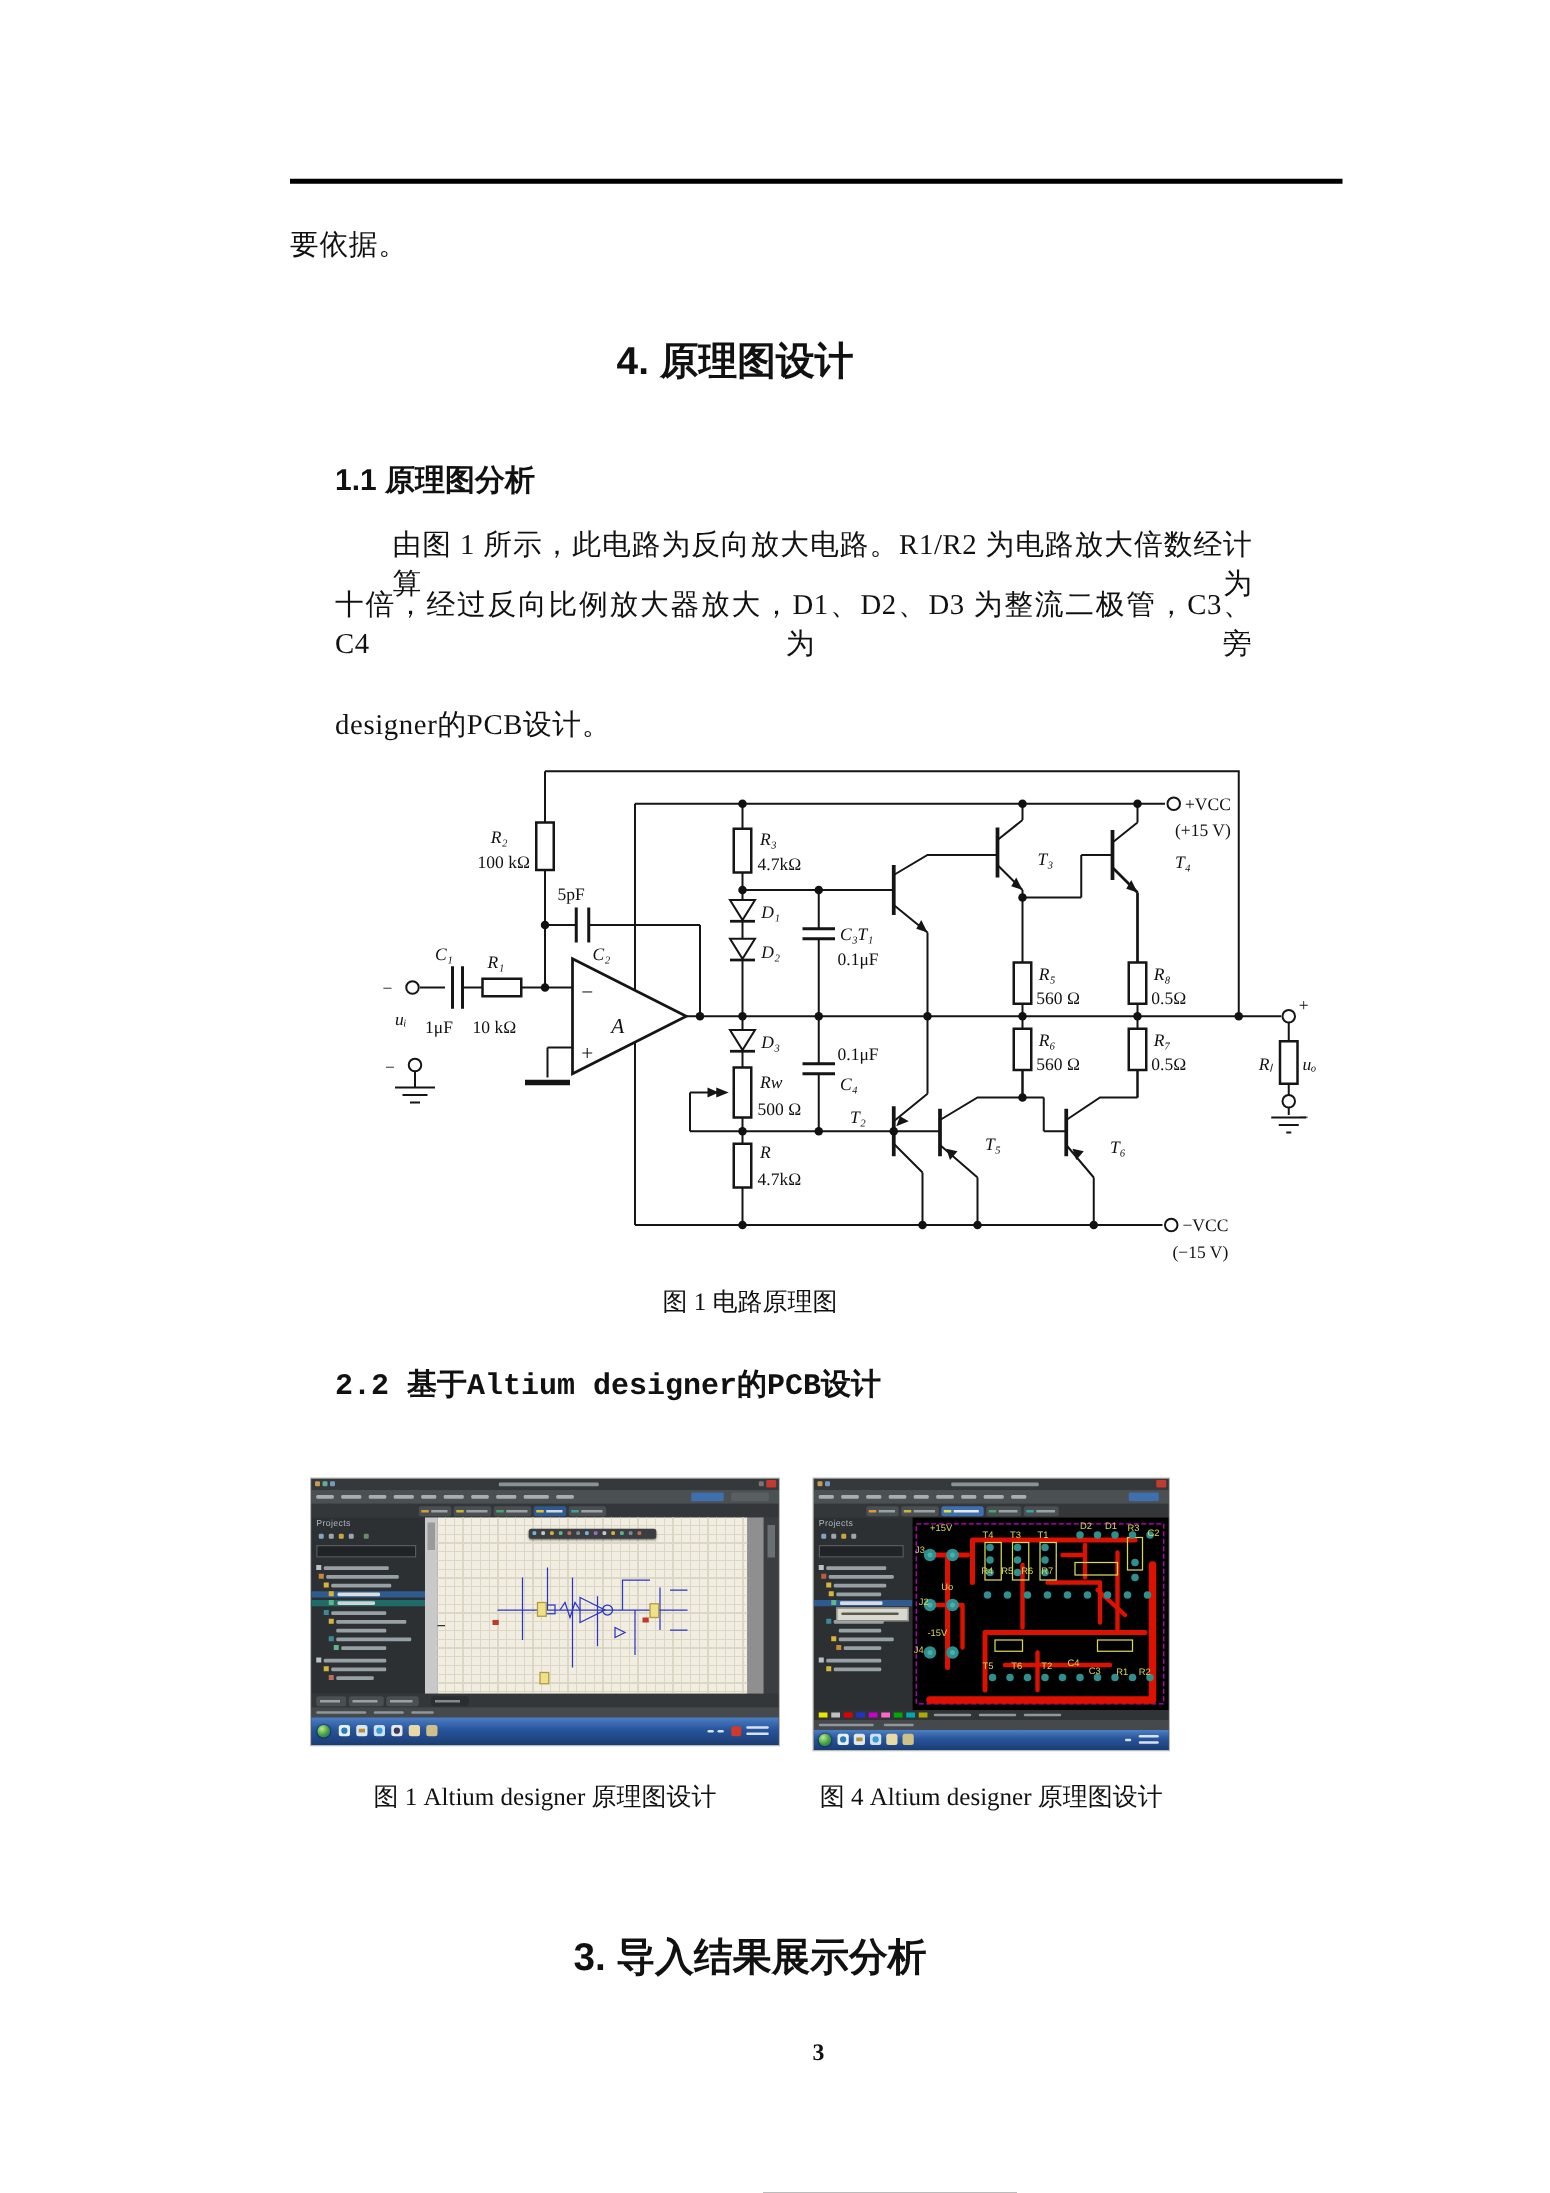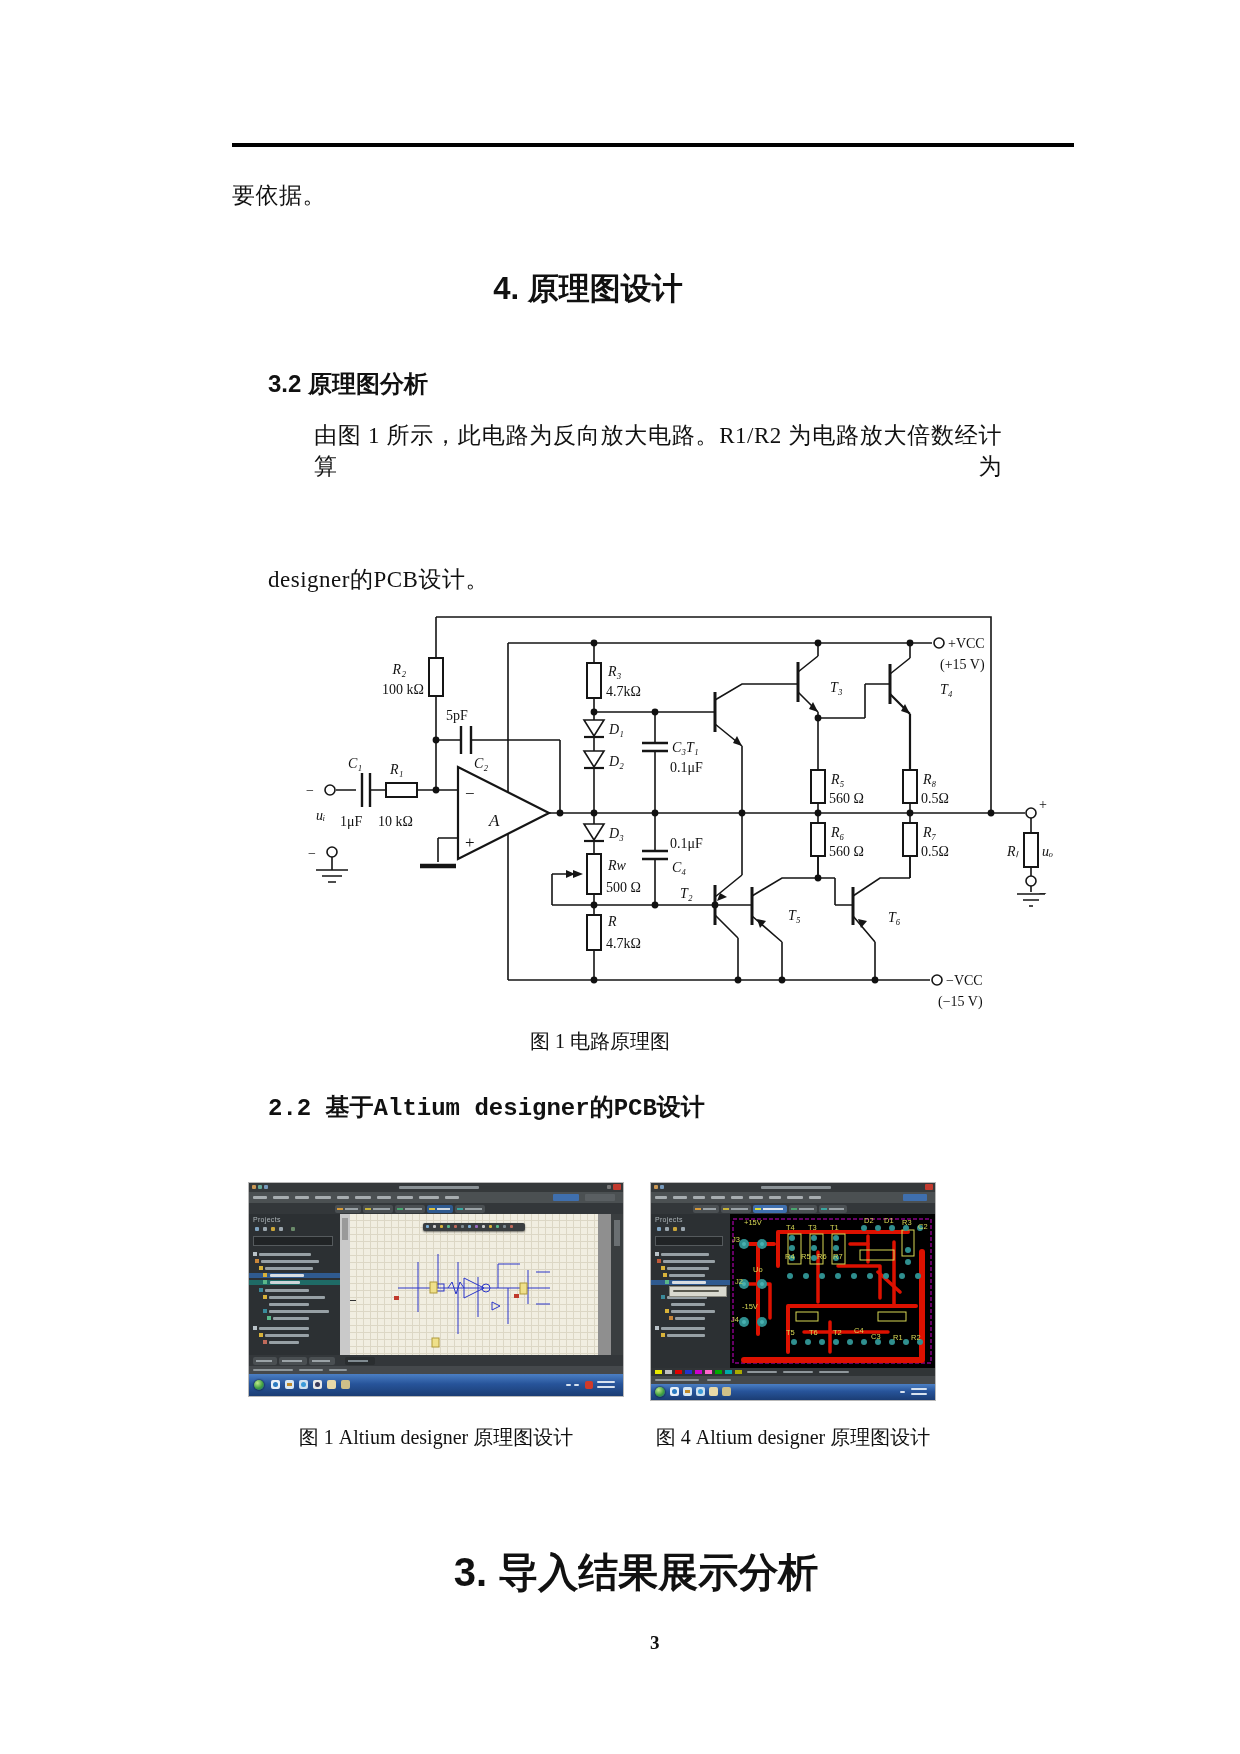--- a/index.html
+++ b/index.html
@@ -60,23 +60,24 @@
 <body>
 
 <div class="page">
 
   <div class="rule"></div>
 
   <div class="abs body-text" style="left:232px;top:180px;">要依据。</div>
 
   <div class="h-center" style="top:268px;width:1176px;font-size:31px;">4. 原理图设计</div>
 
-  <div class="subhead" style="left:268px;top:368px;">3.2 原理图分析</div>
+  <div class="subhead" style="left:268px;top:368px;">1.1 原理图分析</div>
 
   <div class="pline first" style="top:420px;">由图 1 所示，此电路为反向放大电路。R1/R2 为电路放大倍数经计算为</div>
+  <div class="pline" style="top:468px;">十倍，经过反向比例放大器放大，D1、D2、D3 为整流二极管，C3、C4 为旁</div>
   <div class="pline last" style="top:564px;">designer的PCB设计。</div>
 
   <div class="schematic">
   <svg width="770" height="412" viewBox="0 0 770 412">
     <g stroke="#151515" stroke-width="1.6" fill="none">
 
       <path d="M146,17 H701 V213"></path>
       <path d="M218,43 H642"></path>
       <path d="M218,380 H640"></path>
       <path d="M259,213 H735"></path>
@@ -692,17 +693,17 @@
       <span class="task-ico" style="left:71px;top:3px;background:#d0c088;"></span>
       <span class="tray-bar" style="right:30px;top:7px;width:5px;"></span>
       <span class="tray-bar" style="right:8px;top:4px;width:16px;"></span>
       <span class="tray-bar" style="right:8px;top:9px;width:16px;"></span>
     </div>
   </div>
 
   <div class="caption" style="left:281px;top:1424px;width:310px;text-align:center;">图 1 Altium designer 原理图设计</div>
   <div class="caption" style="left:638px;top:1424px;width:310px;text-align:center;">图 4 Altium designer 原理图设计</div>
 
-  <div class="h-center" style="top:1545px;width:1200px;font-size:40px;padding-left:36px;">3. 导入结果展示分析</div>
+  <div class="h-center" style="top:1545px;width:1200px;font-size:31px;">3. 导入结果展示分析</div>
 
   <div class="pagenum" style="left:650px;top:1632px;">3</div>
 
 </div>
 
 </body></html>

